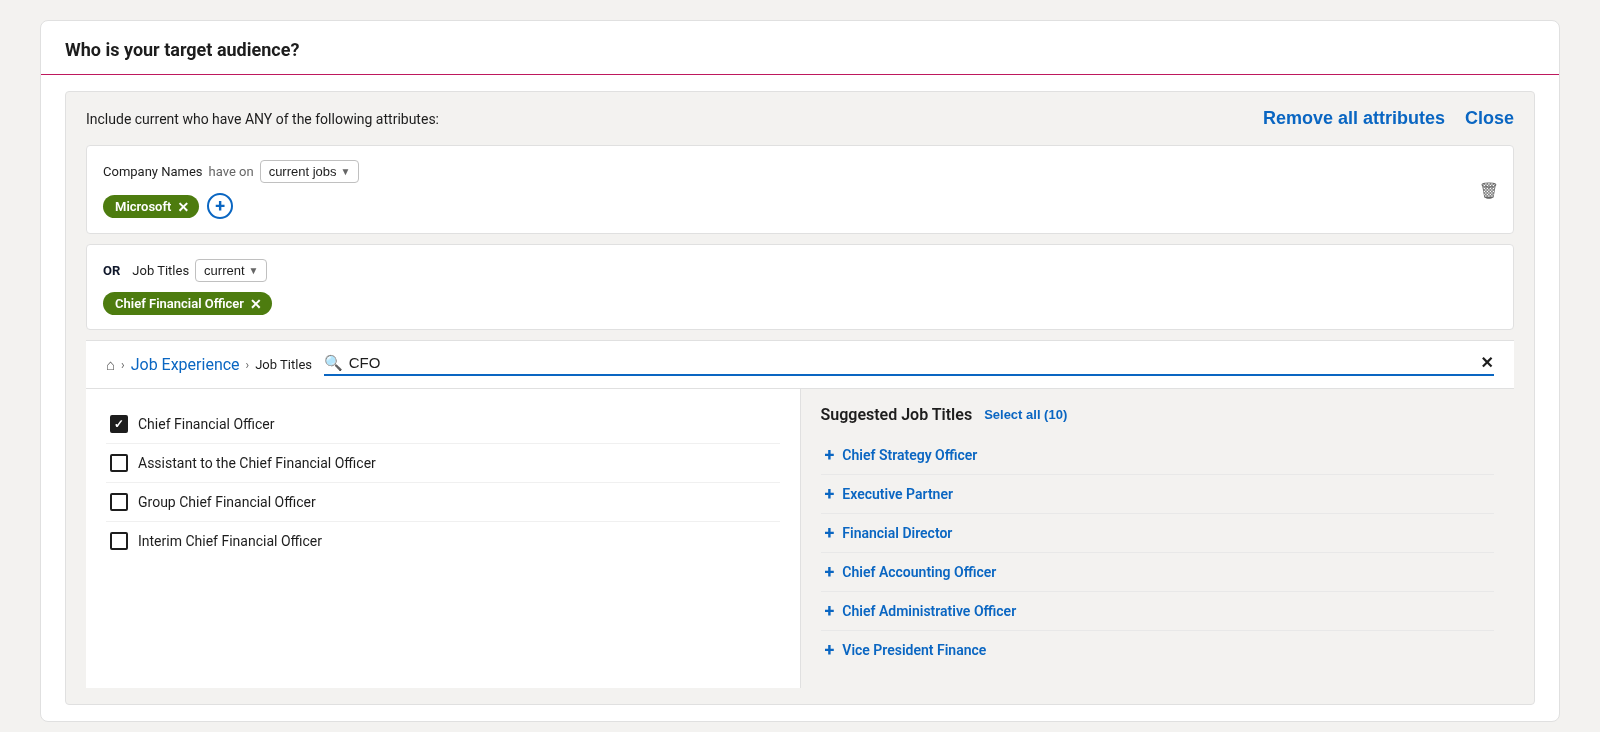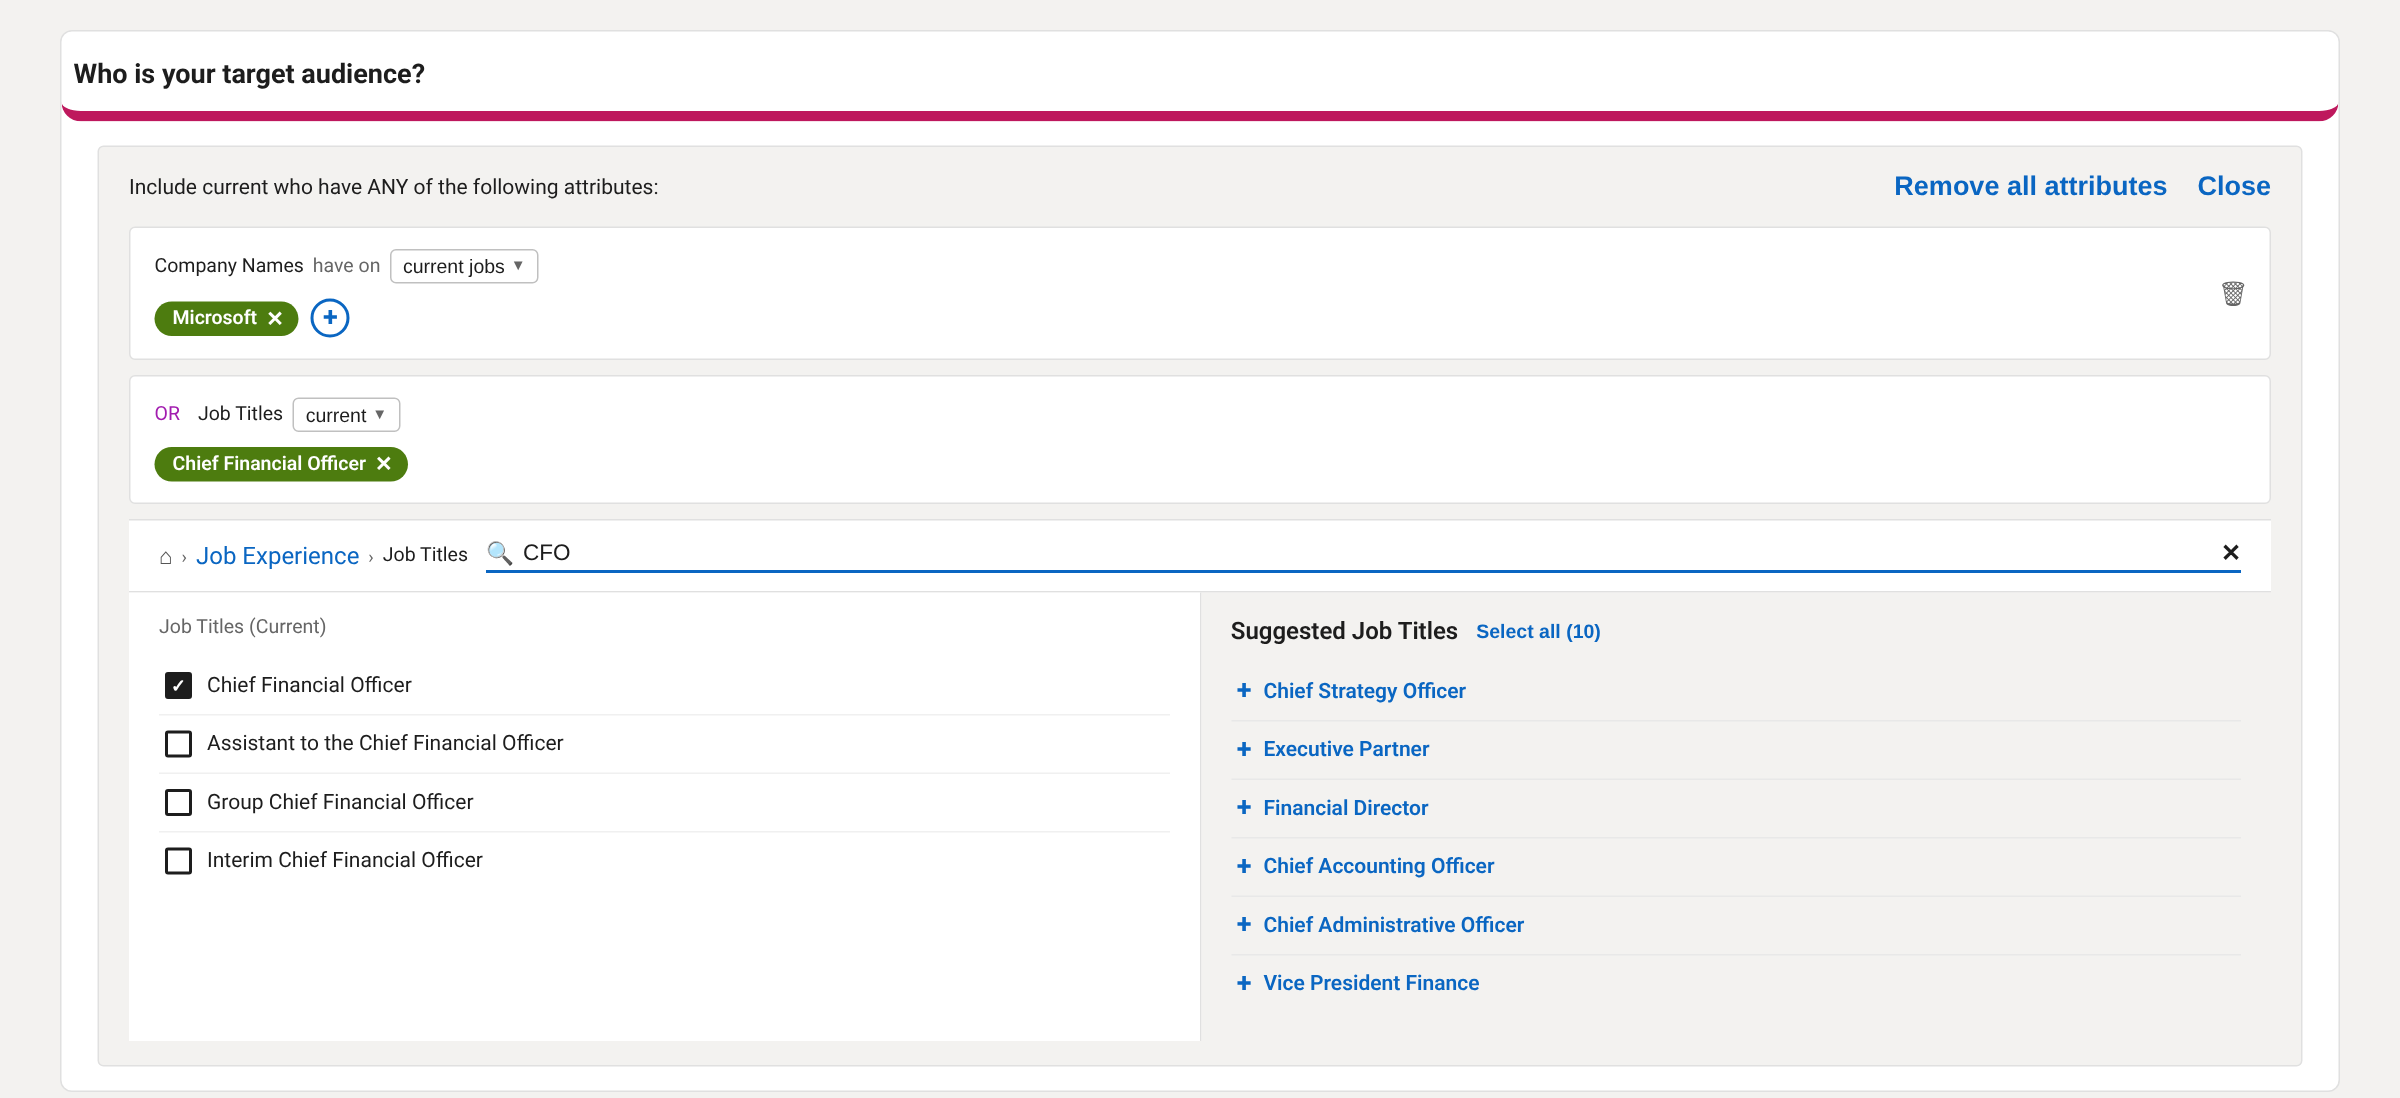--- a/index.html
+++ b/index.html
@@ -13,23 +13,22 @@
       padding: 20px;
     }
     .card {
       background: #fff;
       border: 1px solid #e0e0e0;
       border-radius: 8px;
       width: 1520px;
       overflow: hidden;
     }
     .card-header {
-      padding: 18px 24px 14px 8px;
-      border-bottom: 7px solid #be185d;
-      border-radius: 13px;
+      padding: 18px 24px 14px 24px;
+      border-bottom: 1px solid #be185d;
     }
     .card-title {
       font-size: 18px;
       font-weight: 700;
       color: #1d1d1d;
     }
     .attributes-section {
       background: #f3f2f0;
       border: 1px solid #e0e0e0;
       border-radius: 4px;
@@ -139,22 +138,22 @@
       right: 14px;
       top: 50%;
       transform: translateY(-50%);
       cursor: pointer;
       color: #666;
       font-size: 16px;
     }
 
     .or-label {
       font-size: 13px;
-      font-weight: 400;
-      color: #a21caf;
+      font-weight: 700;
+      color: #0f172a;
       margin-right: 6px;
     }
 
     
     .search-section {
       border-top: 1px solid #e0e0e0;
       padding: 12px 20px;
       display: flex;
       align-items: center;
       gap: 8px;
@@ -361,21 +360,20 @@
       <div class="search-input-wrapper">
         <span class="search-icon">🔍</span>
         <input class="search-input" type="text" value="CFO" style="">
         <span class="clear-search">✕</span>
       </div>
     </div>
 
     <div class="results-section">
 
       <div class="results-left">
-        <div class="section-title">Job Titles (Current)</div>
         <div id="checkbox-list">
             <div class="checkbox-item">
               <div class="checkbox checked"></div>
               <span class="checkbox-label">Chief Financial Officer</span>
             </div>
             <div class="checkbox-item">
               <div class="checkbox"></div>
               <span class="checkbox-label">Assistant to the Chief Financial Officer</span>
             </div>
             <div class="checkbox-item">

